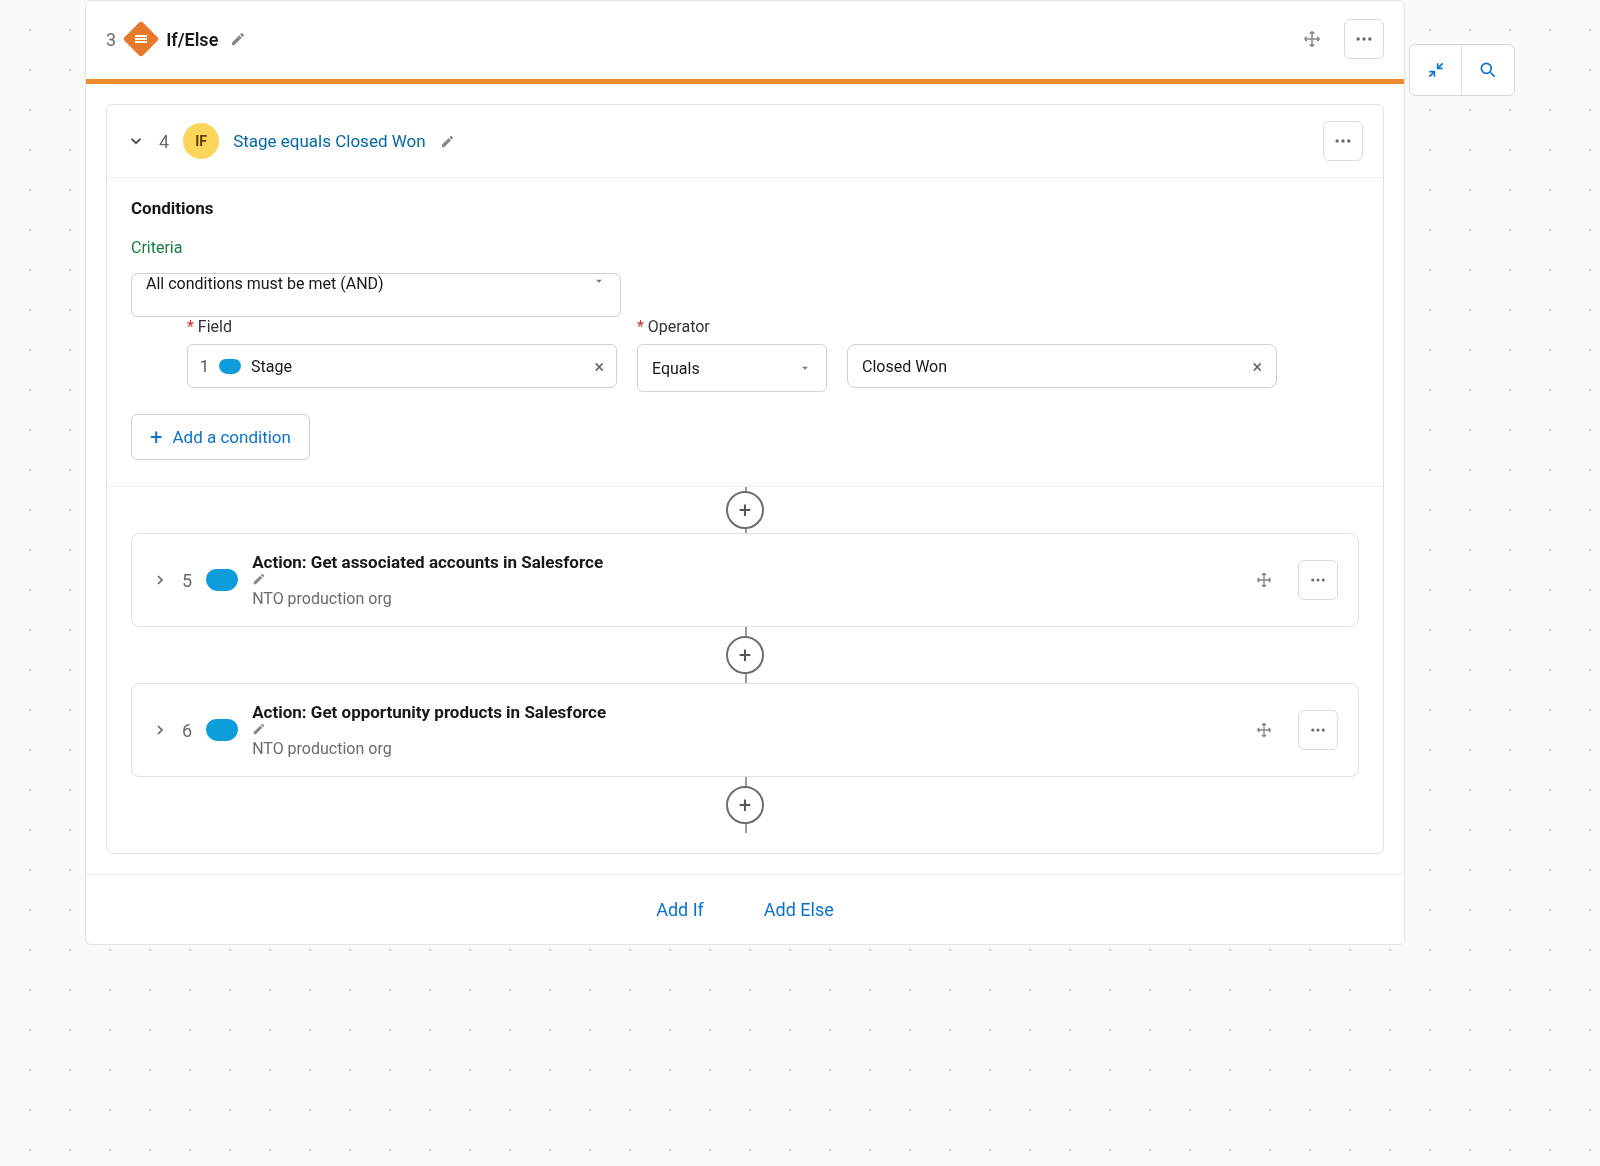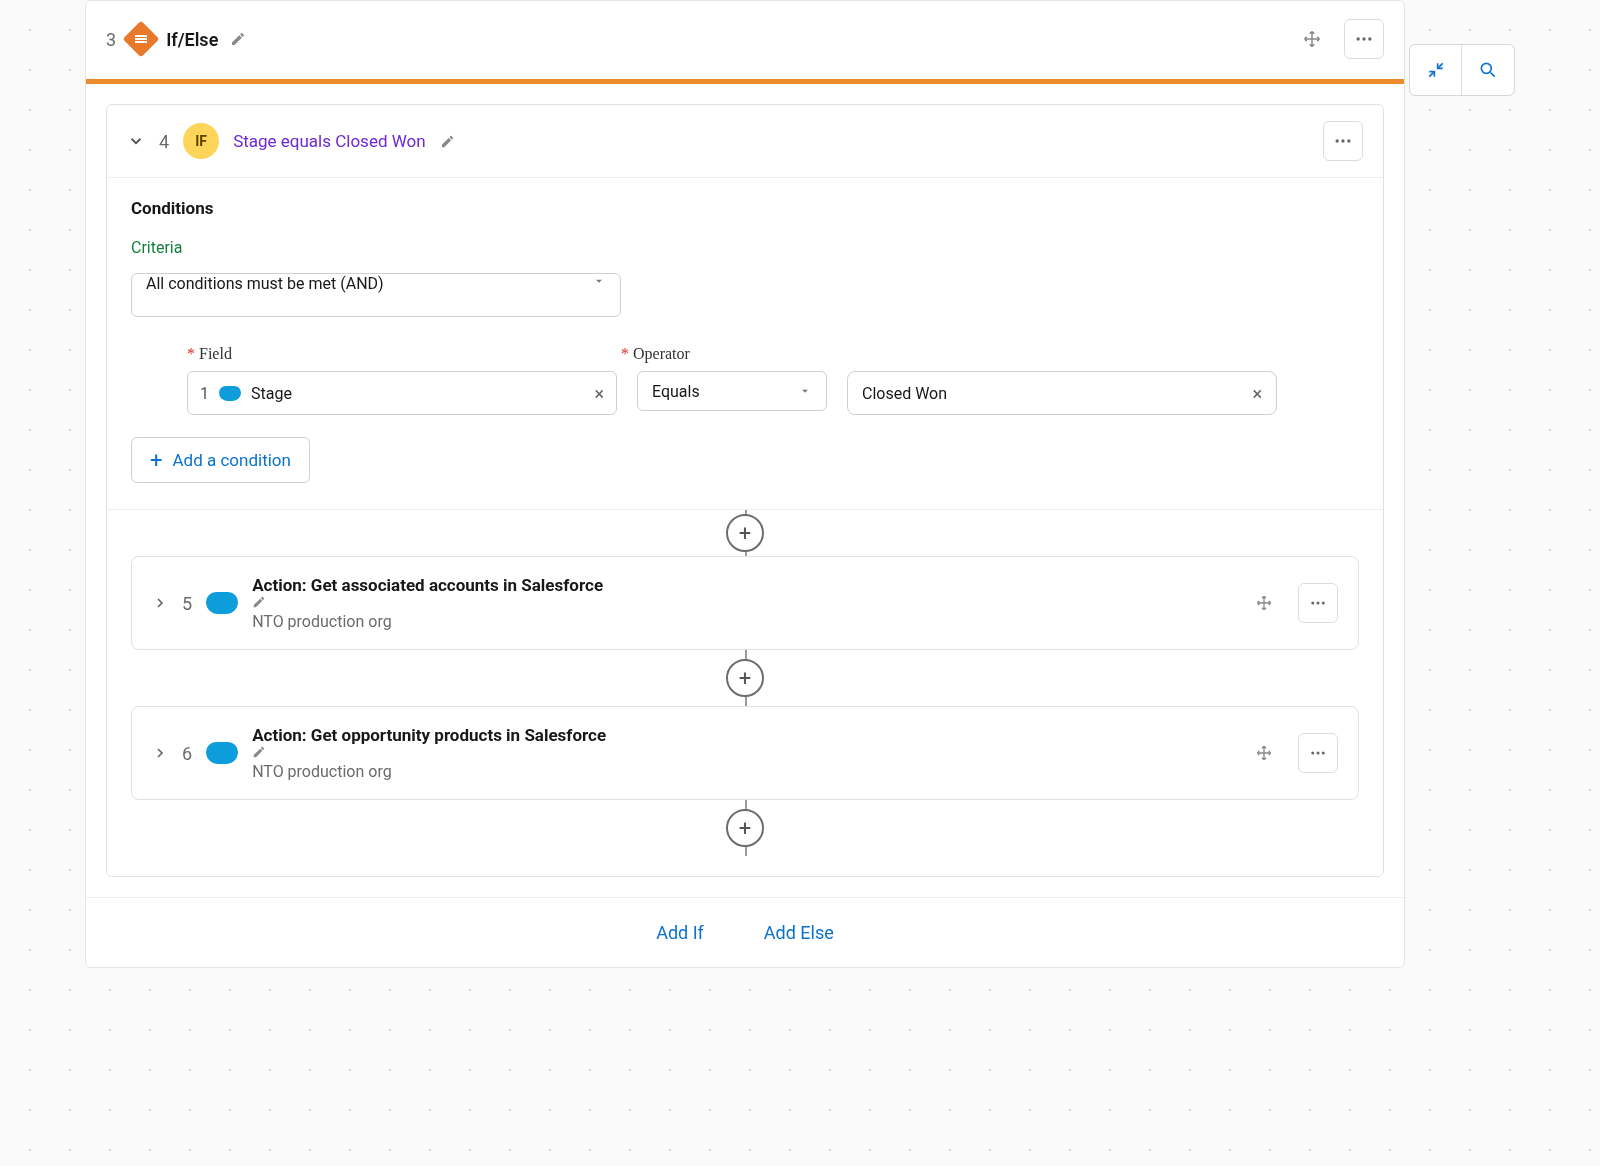--- a/index.html
+++ b/index.html
@@ -51,42 +51,42 @@
 }
 .if-header {
   display: flex; align-items: center; gap: 14px; padding: 16px 20px;
   border-bottom: 1px solid #eee;
 }
 .chevron { color: #555; }
 .if-badge {
   background: #fdd55b; color: #5b4300; font-weight: 700; font-size: 14px;
   border-radius: 999px; width:36px;height:36px; display:flex;align-items:center;justify-content:center;
 }
-.if-desc { font-size: 17px; color: #6d28d9; }
+.if-desc { font-size: 17px; color: #0369a1; }
 .conditions-body { padding: 20px 24px 26px 24px; border-bottom: 1px solid #eee; }
 .conditions-heading { font-weight: 700; font-size: 17px; margin-bottom: 20px; }
 .criteria-label { color: #15803d; font-size: 16px; margin-bottom: 16px; }
 .select-box {
   border:1px solid #d0d0d0;border-radius:6px;height:44px;display:flex;align-items:flex-start;
   padding:0 14px;justify-content:space-between;width:490px;background:#fff;cursor:pointer;
 }
 .select-box .caret { color:#777; }
-.row-labels { display:flex; gap:4px; margin-top: 28px; margin-left:56px;font-family:Liberation Serif, serif;}
+.row-labels { display:flex; gap:20px; margin-left:56px;}
 .lbl { font-size:16px; color:#333; }
 .lbl.req::before { content:"* "; color:#d93025; }
 .cond-row { display:flex; gap:20px; margin-top:8px; margin-left:56px;}
 .field-box {
   border:1px solid #d0d0d0;border-radius:6px;height:44px;display:flex;align-items:center;
   padding:0 12px;justify-content:space-between;width:430px;background:#fff;
 }
 .field-box .left{display:flex;align-items:center;gap:10px;}
 .pill-num{color:#555;}
 .sf-icon{width:22px;height:15px;background:#0d9dda;border-radius:8px 8px 10px 10px;display:inline-block;}
 .op-box {
-  border:1px solid #d0d0d0;border-radius:6px;height:40px;display:flex;align-items:center;
+  border:1px solid #d0d0d0;border-radius:6px;height:48px;display:flex;align-items:center;
   padding:0 14px;justify-content:space-between;width:190px;background:#fff;cursor:pointer;
 }
 .val-box {
   border:1px solid #d0d0d0;border-radius:8px;height:44px;display:flex;align-items:center;
   padding:0 14px;justify-content:space-between;width:430px;background:#fff;
 }
 .clear-x{color:#666;cursor:pointer;font-size:18px;}
 .add-cond {
   margin-top:22px;border:1px solid #d0d0d0;border-radius:6px;height:46px;
   display:inline-flex;align-items:center;gap:10px;padding:0 18px;color:#0b73ce;

